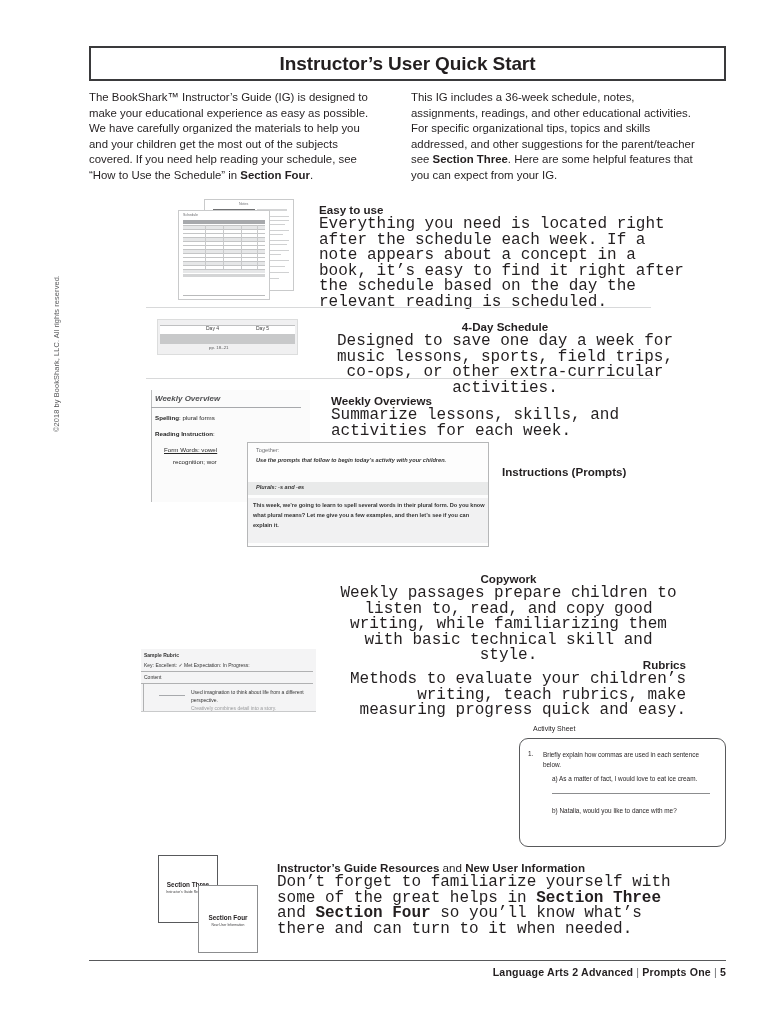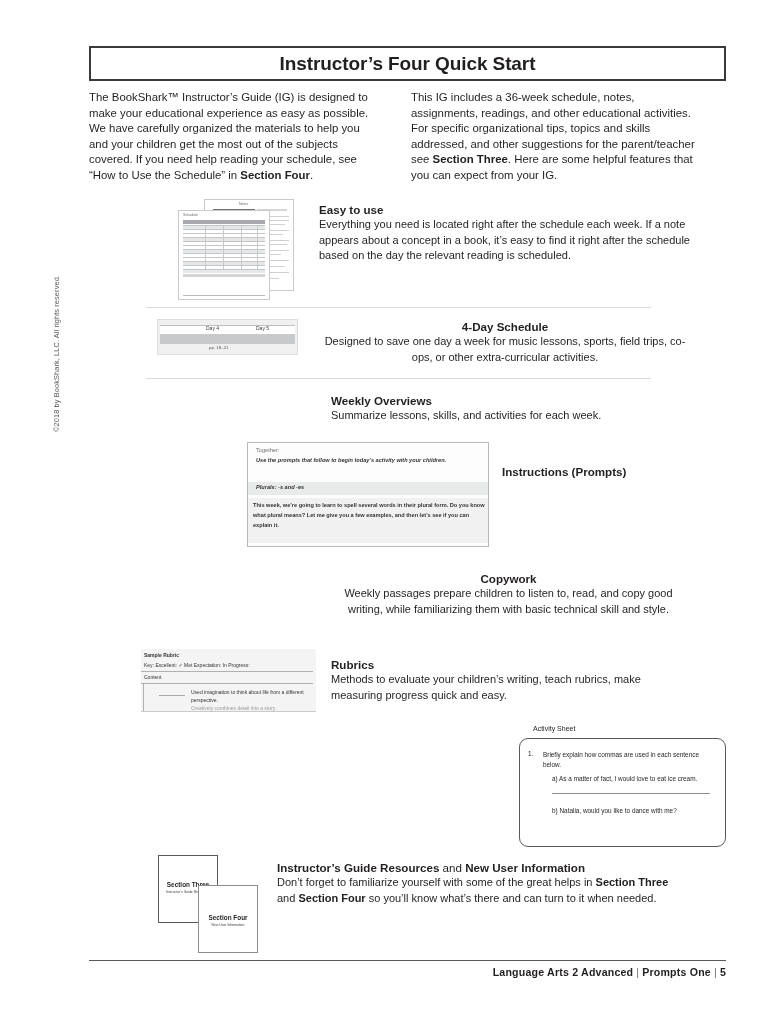--- a/index.html
+++ b/index.html
@@ -73,24 +73,25 @@
   b { font-weight: bold; }
 
   
   .feature-title {
     font-size: 11.6px;
     font-weight: bold;
     margin: 0 0 1px 0;
     color: #231f20;
   }
   .feature-body {
-    font-size: 11px;
+    font-size: 16px;
     line-height: 15.6px;
     margin: 0;
     color: #231f20;
+    font-family: Liberation Mono, monospace;
   }
   .divider {
     position: absolute;
     height: 1px;
     background: #d8d9da;
   }
 
   
   .thumb { position: absolute; }
 
@@ -275,21 +276,21 @@
   .footer-text .sep { font-weight: normal; color: #6d6e71; padding: 0 3px; }
 </style>
 </head>
 <body>
 
 <div class="page">
 
   <div class="copyright">©2018 by BookShark, LLC. All rights reserved.</div>
 
   <div class="title-box">
-    <div class="title">Instructor’s Four Quick Start</div>
+    <div class="title">Instructor’s User Quick Start</div>
   </div>
 
   <div class="intro">
     <p><span>The BookShark™ Instructor’s Guide (IG) is designed to make your educational experience as easy as possible. We have carefully organized the materials to help you and your children get the most out of the subjects covered. If you need help reading your schedule, see “How to Use the Schedule” in </span><b>Section Four</b><span>.</span></p>
     <p><span>This IG includes a 36-week schedule, notes, assignments, readings, and other educational activities. For specific organizational tips, topics and skills addressed, and other suggestions for the parent/teacher see </span><b>Section Three</b><span>. Here are some helpful features that you can expect from your IG.</span></p>
   </div>
 
   <div class="thumb" id="thumb-schedule">
     <div class="paper notes-page">
       <div class="tiny-label" style="position:absolute;left:34px;top:2px;">Notes</div>
@@ -349,20 +350,29 @@
     <div class="pglbl">pp. 18–21</div>
   </div>
 
   <div class="feature-row" style="position:absolute;left:319px;top:320px;width:372px;text-align:center;">
     <p class="feature-title">4-Day Schedule</p>
     <p class="feature-body">Designed to save one day a week for music lessons, sports, field trips, co-ops, or other extra-curricular activities.</p>
   </div>
 
   <div class="divider" style="left:146px;top:378px;width:505px;"></div>
 
+  <div class="thumb" id="thumb-weekly">
+    <div class="sheet"></div>
+    <div class="wo-title">Weekly Overview</div>
+    <div class="wo-rule"></div>
+    <div class="wo-line" style="left:4px;top:24px;"><b>Spelling</b><span>: plural forms</span></div>
+    <div class="wo-line" style="left:4px;top:40px;"><b>Reading Instruction</b><span>:</span></div>
+    <div class="wo-line" style="left:13px;top:56px;text-decoration:underline;">Form Words: vowel</div>
+    <div class="wo-line" style="left:22px;top:68px;">recognition; wor</div>
+  </div>
 
   <div class="feature-row" style="position:absolute;left:331px;top:394px;width:360px;">
     <p class="feature-title">Weekly Overviews</p>
     <p class="feature-body">Summarize lessons, skills, and activities for each week.</p>
   </div>
 
   <div class="thumb" id="thumb-prompt">
     <div class="sheet"></div>
     <div class="pr" style="left:9px;top:5px;color:#6d6e71;">Together:</div>
     <div class="pr ital" style="left:9px;top:15px;width:218px;font-weight:bold;">Use the prompts that follow to begin today’s activity with your children.</div>
@@ -388,21 +398,21 @@
     <div class="rb" style="left:3px;top:13px;">Key:  Excellent: ✓    Met Expectation:    In Progress:</div>
     <div class="rb-rule" style="top:22px;"></div>
     <div class="rb" style="left:3px;top:25px;">Content</div>
     <div class="rb-rule" style="top:34px;"></div>
     <div class="rb-vline" style="top:34px;height:28px;"></div>
     <div class="rb-blank" style="top:46px;"></div>
     <div class="rb" style="left:50px;top:39px;width:120px;line-height:8px;">Used imagination to think about life from a different perspective.</div>
     <div class="rb" style="left:50px;top:56px;width:120px;color:#9a9b9d;">Creatively combines detail into a story.</div>
   </div>
 
-  <div class="feature-row" style="position:absolute;left:331px;top:658px;width:355px;">
+  <div class="feature-row" style="position:absolute;left:331px;top:658px;width:355px;text-align:right;">
     <p class="feature-title">Rubrics</p>
     <p class="feature-body">Methods to evaluate your children’s writing, teach rubrics, make measuring progress quick and easy.</p>
   </div>
 
   <div class="feature-row" style="position:absolute;left:148px;top:742px;width:366px;">
   </div>
 
   <div class="thumb" id="thumb-activity">
     <div class="as-label">Activity Sheet</div>
     <div class="as-box"></div>

